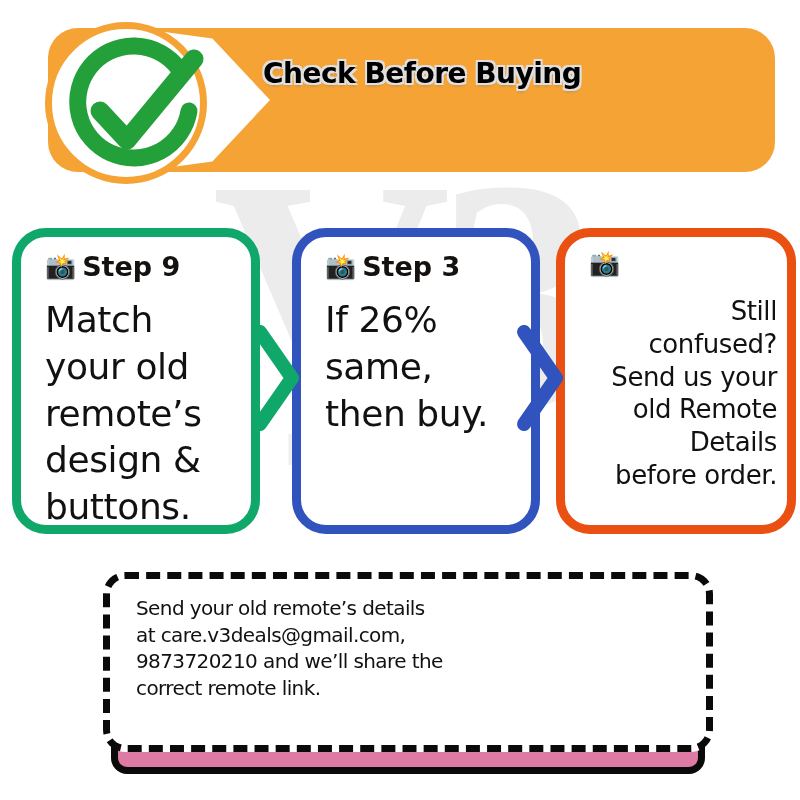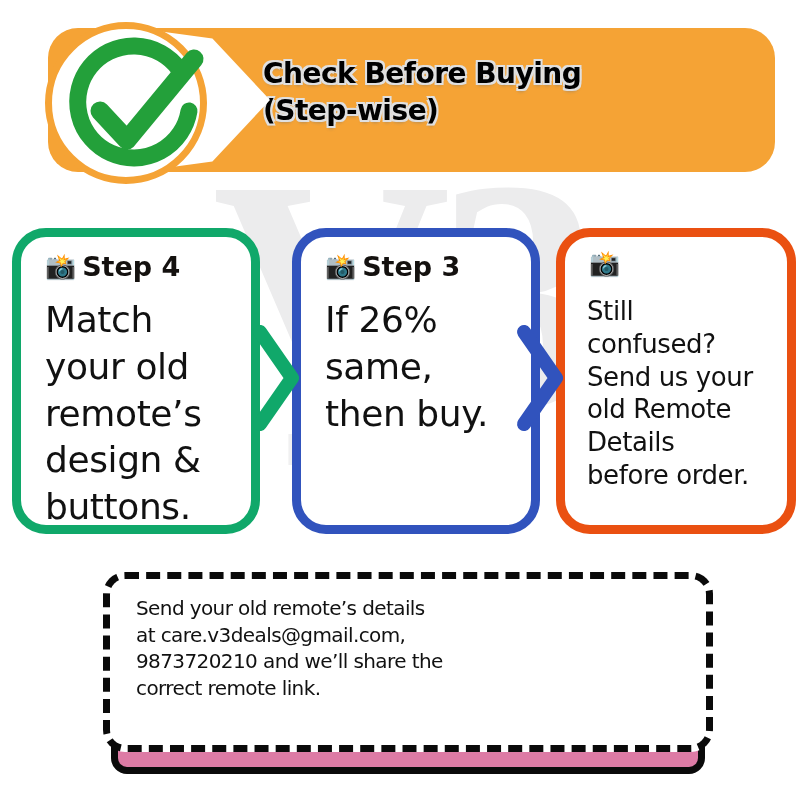--- a/index.html
+++ b/index.html
@@ -149,21 +149,21 @@
     left: 24px;
     top: 60px;
     right: 10px;
     font-family: "DejaVu Sans", sans-serif;
     font-size: 36px;
     line-height: 1.30;
     color: #111111;
     letter-spacing: -0.4px;
     white-space: pre-line;
   }
-  .card.orange .card-body { font-size: 26px; line-height: 1.26; top: 58px; left: 22px; }
+  .card.orange .card-body { font-size: 26px; line-height: 1.26; top: 58px; left: 22px; text-align: right; }
 
   
   .chev { position: absolute; z-index: 3; }
   .chev.one { left: 248px; top: 322px; }
   .chev.two { left: 512px; top: 322px; }
 
   
   .note-wrap { position: absolute; left: 103px; top: 572px; width: 610px; height: 212px; z-index: 2; }
 
   .note-pink {
@@ -207,38 +207,37 @@
 <div id="canvas">
 
   <div class="watermark">
     <div class="wm-letters">V3</div>
     <div class="wm-sub">DEALS</div>
   </div>
 
   <div class="banner">
     <div class="banner-title">
       <span class="line">Check Before Buying</span>
-      <span class="line">(Step-wise)</span>
     </div>
   </div>
   <div class="banner-wedge"></div>
 
   <div class="badge">
     <span>
       <svg width="170" height="170" viewBox="0 0 170 170" aria-hidden="true">
         <path d="M131 44 A56 56 0 1 0 141 86" fill="none" stroke="#23a03a" stroke-width="17" stroke-linecap="round"></path>
         <path d="M52 86 L79 115 L146 34" fill="none" stroke="#23a03a" stroke-width="19" stroke-linecap="round" stroke-linejoin="round"></path>
       </svg>
     </span>
   </div>
 
   <div class="card green">
     <div class="card-head">
       <span class="cam-icon">📸</span>
-      <span>Step 4</span>
+      <span>Step 9</span>
     </div>
     <div class="card-body">Match
 your old
 remote’s
 design &amp;
 buttons.</div>
   </div>
 
   <div class="card blue">
     <div class="card-head">

